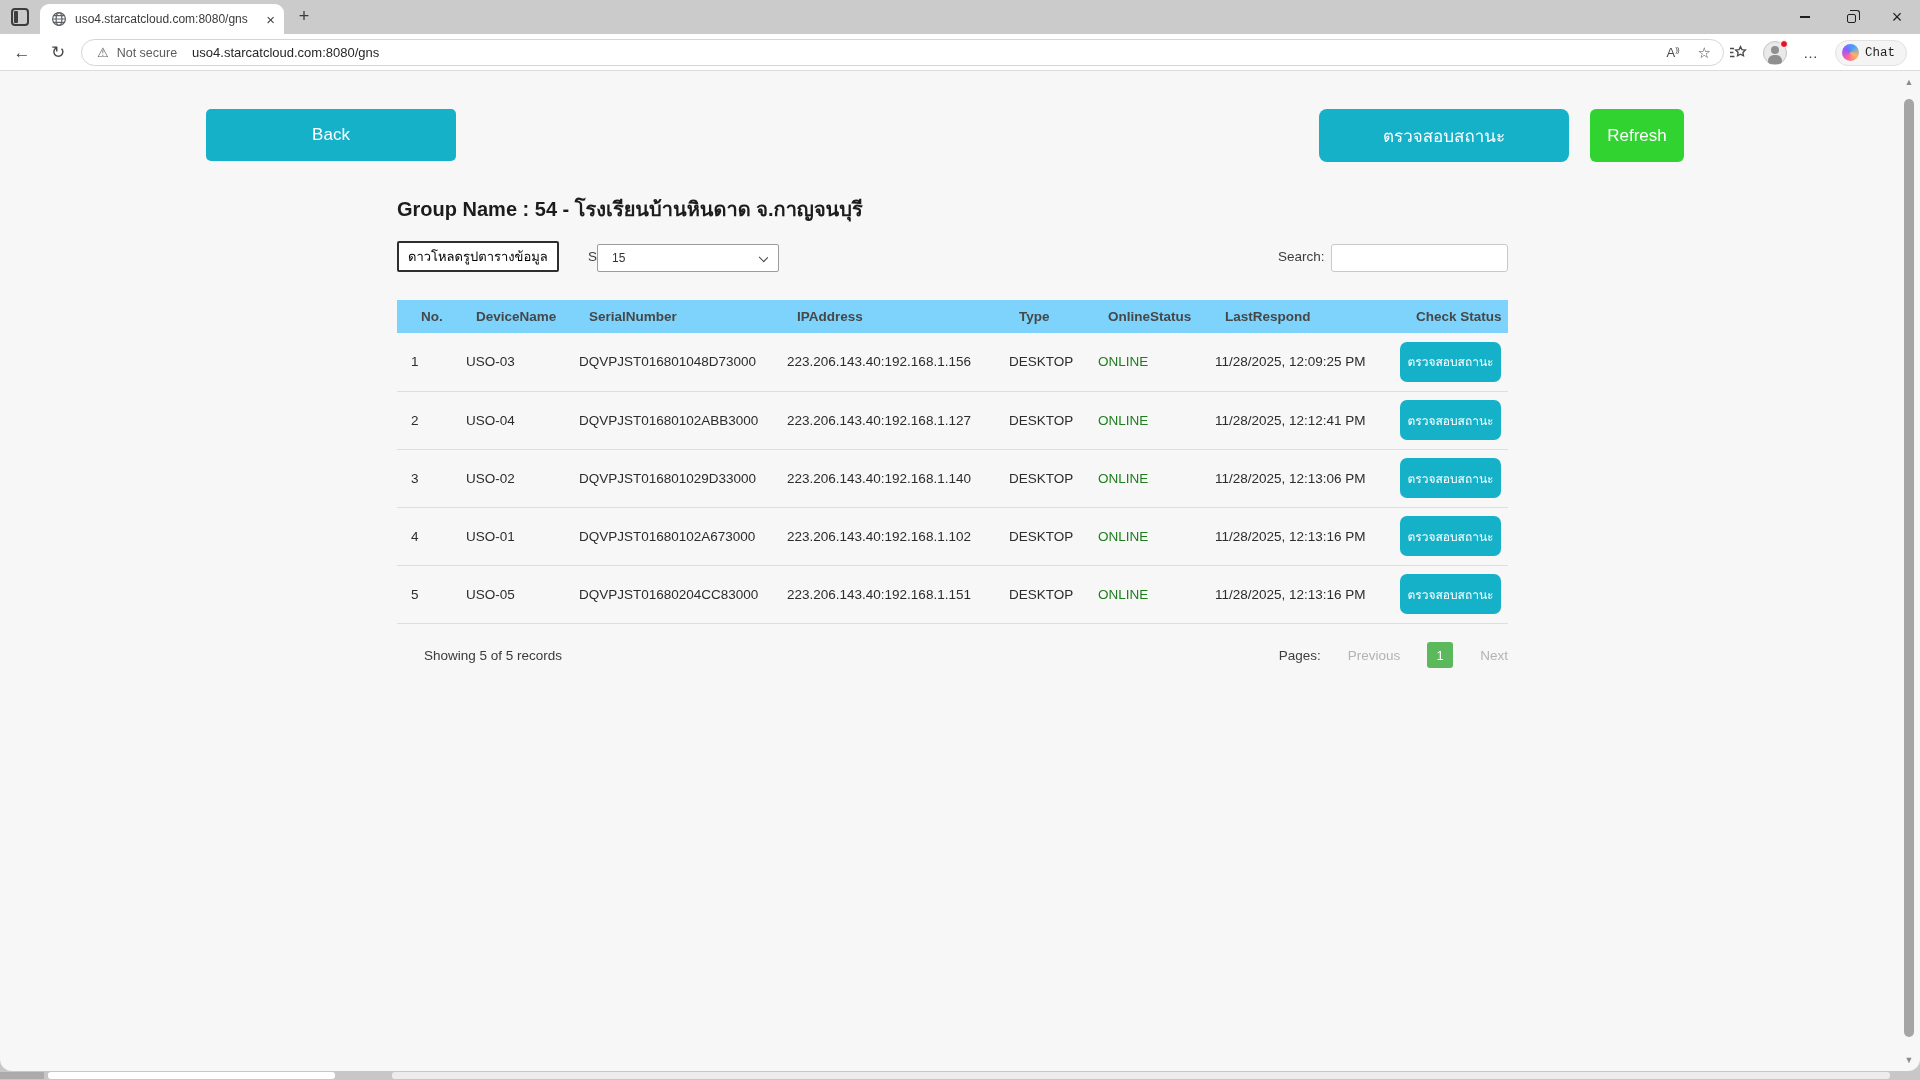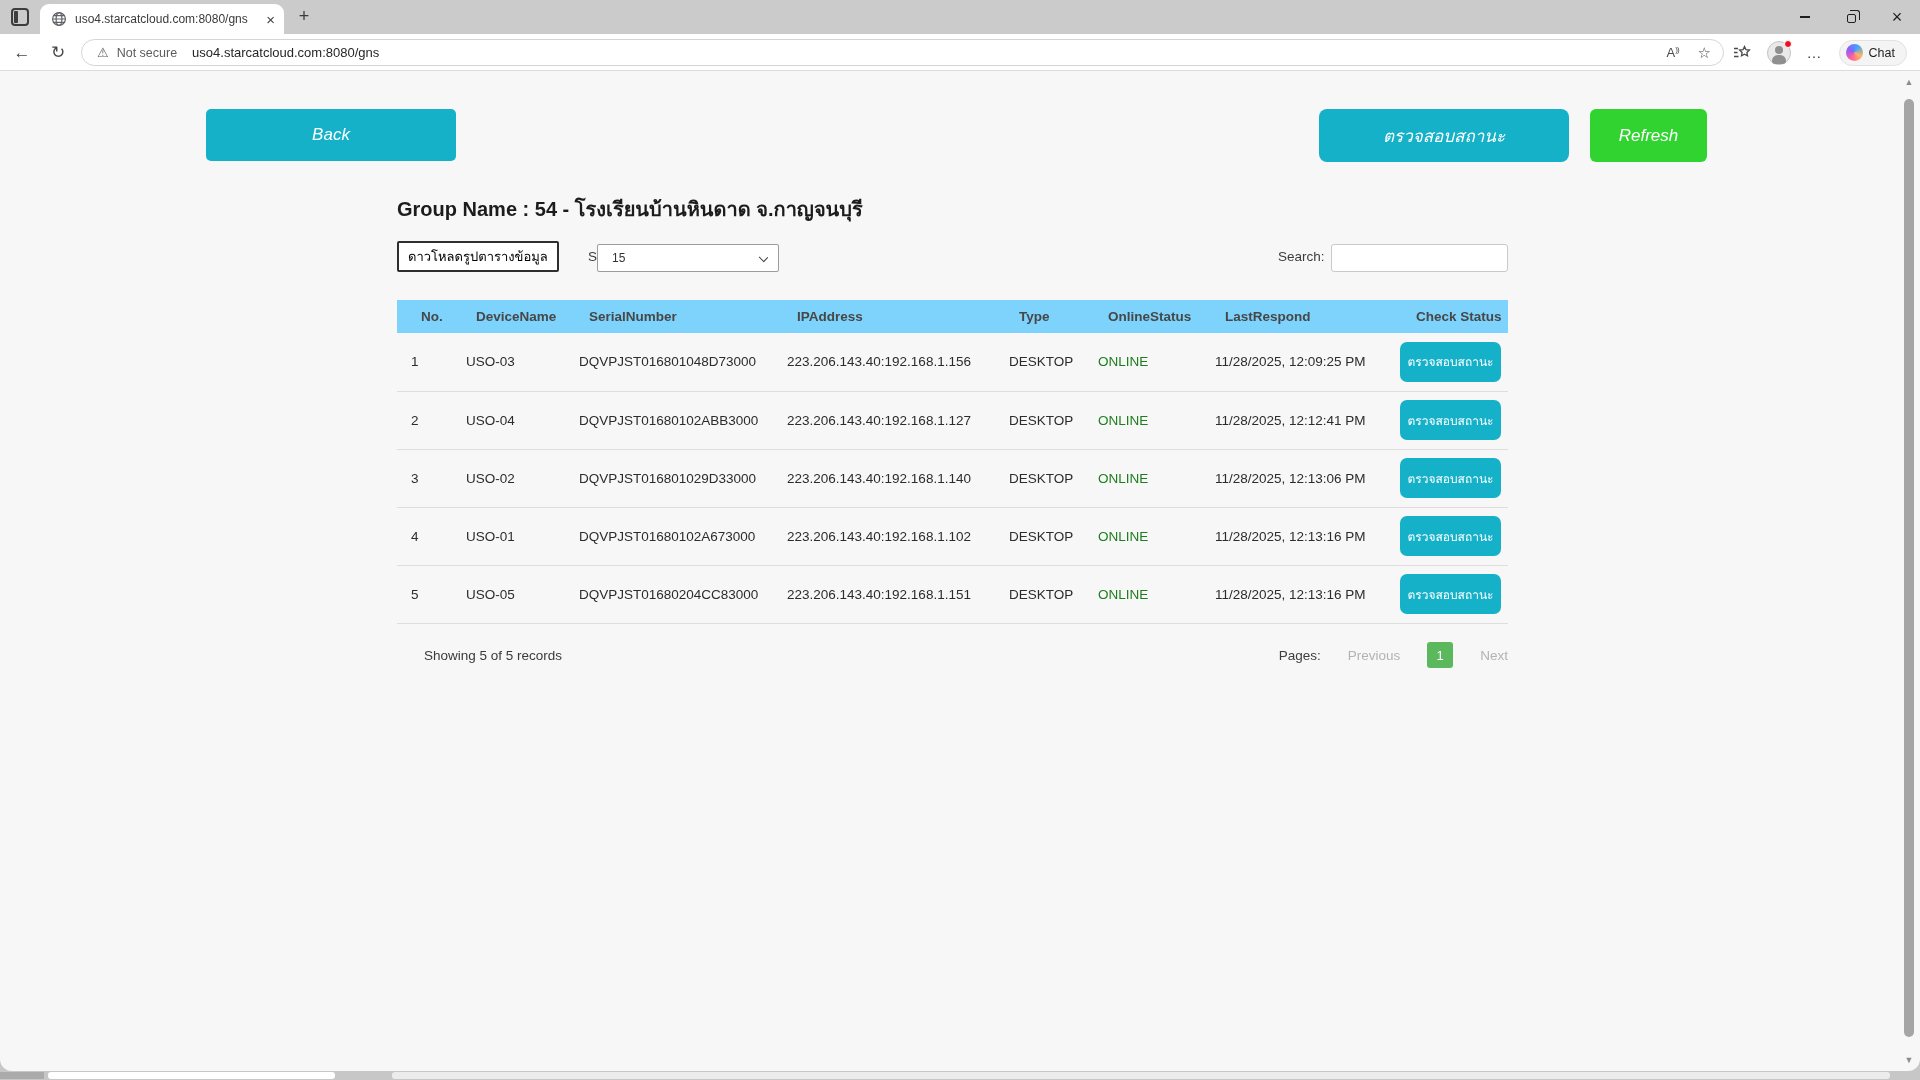--- a/index.html
+++ b/index.html
@@ -43,33 +43,33 @@
   .toolbar-right { position:absolute; right:13px; top:5px; height:27px; display:flex; align-items:center; gap:16px; }
   .favlist-icon { width:18px; height:16px; }
   .avatar { position:relative; width:24px; height:24px; border-radius:50%; background:#e9e9e9;
     border:1px solid #c4c4c4; overflow:visible; }
   .avatar .head { position:absolute; left:7px; top:4px; width:8px; height:8px; border-radius:50%; background:#8f8f8f; }
   .avatar .body { position:absolute; left:4px; top:13px; width:14px; height:9px; border-radius:7px 7px 4px 4px; background:#8f8f8f; }
   .avatar .dot { position:absolute; right:-2px; top:-2px; width:8px; height:8px; border-radius:50%;
     background:#e81123; border:1.5px solid #fff; }
   .more-icon { font-size:15px; color:#3f3f3f; letter-spacing:1px; }
   .chat-pill { height:26px; border-radius:13px; background:#f4f4f4; border:1px solid #e2e2e2;
-    display:flex; align-items:center; gap:6px; padding:0 11px 0 6px; }
+    display:flex; align-items:center; gap:6px; padding:0 11px 0 6px;font-family:Liberation Mono, monospace; }
   .copilot-dot { width:17px; height:17px; border-radius:50%;
     background:conic-gradient(from 210deg,#ff5fa2,#8f5bff,#3ea6ff,#ffb45e,#ff5fa2); }
   .chat-label { font-size:12.5px; color:#1f1f1f; }
 
   
   .content { position:absolute; left:0; top:71px; width:1920px; height:1000px; background:#f7f7f7;
     border-radius:0 0 12px 12px; z-index:1; }
   .btn { position:absolute; display:flex; align-items:center; justify-content:center; color:#fff;
-    font-size:17px; border:none; cursor:pointer; white-space:nowrap;font-style:italic; }
+    font-size:17px; border:none; cursor:pointer; white-space:nowrap; }
   .btn-back { left:206px; top:38px; width:250px; height:52px; background:#14b1c9; border-radius:5px; }
   .btn-checkall { left:1319px; top:38px; width:250px; height:53px; background:#14b1c9; border-radius:8px; }
-  .btn-refresh { left:1590px; top:38px; width:117px; height:53px; background:#31d331; border-radius:6px; }
+  .btn-refresh { left:1590px; top:38px; width:94px; height:53px; background:#31d331; border-radius:6px; }
   .heading { position:absolute; left:397px; top:122px; font-size:20px; font-weight:700; color:#1c1c1c; }
   .dl-btn { position:absolute; left:397px; top:170px; height:31px; background:#fff; border:2px solid #2e2e2e;
     border-radius:2px; font-size:13px; color:#000; padding:0 9px; display:flex; align-items:center; }
   .inline-label { position:absolute; font-size:13.5px; color:#3c3c3c; }
   .show-label { left:556px; top:178px;margin-left:32px; }
   .select { position:absolute; left:597px; top:173px; width:182px; height:28px; background:#fff;
     border:1px solid #9c9c9c; border-radius:2px; display:flex; align-items:center; padding-left:14px;
     font-size:12px; color:#333; }
   .select .chev { position:absolute; right:11px; top:9px; width:7px; height:7px;
     border-right:1.8px solid #3c3c3c; border-bottom:1.8px solid #3c3c3c; transform:rotate(45deg) scaleY(0.9); }

